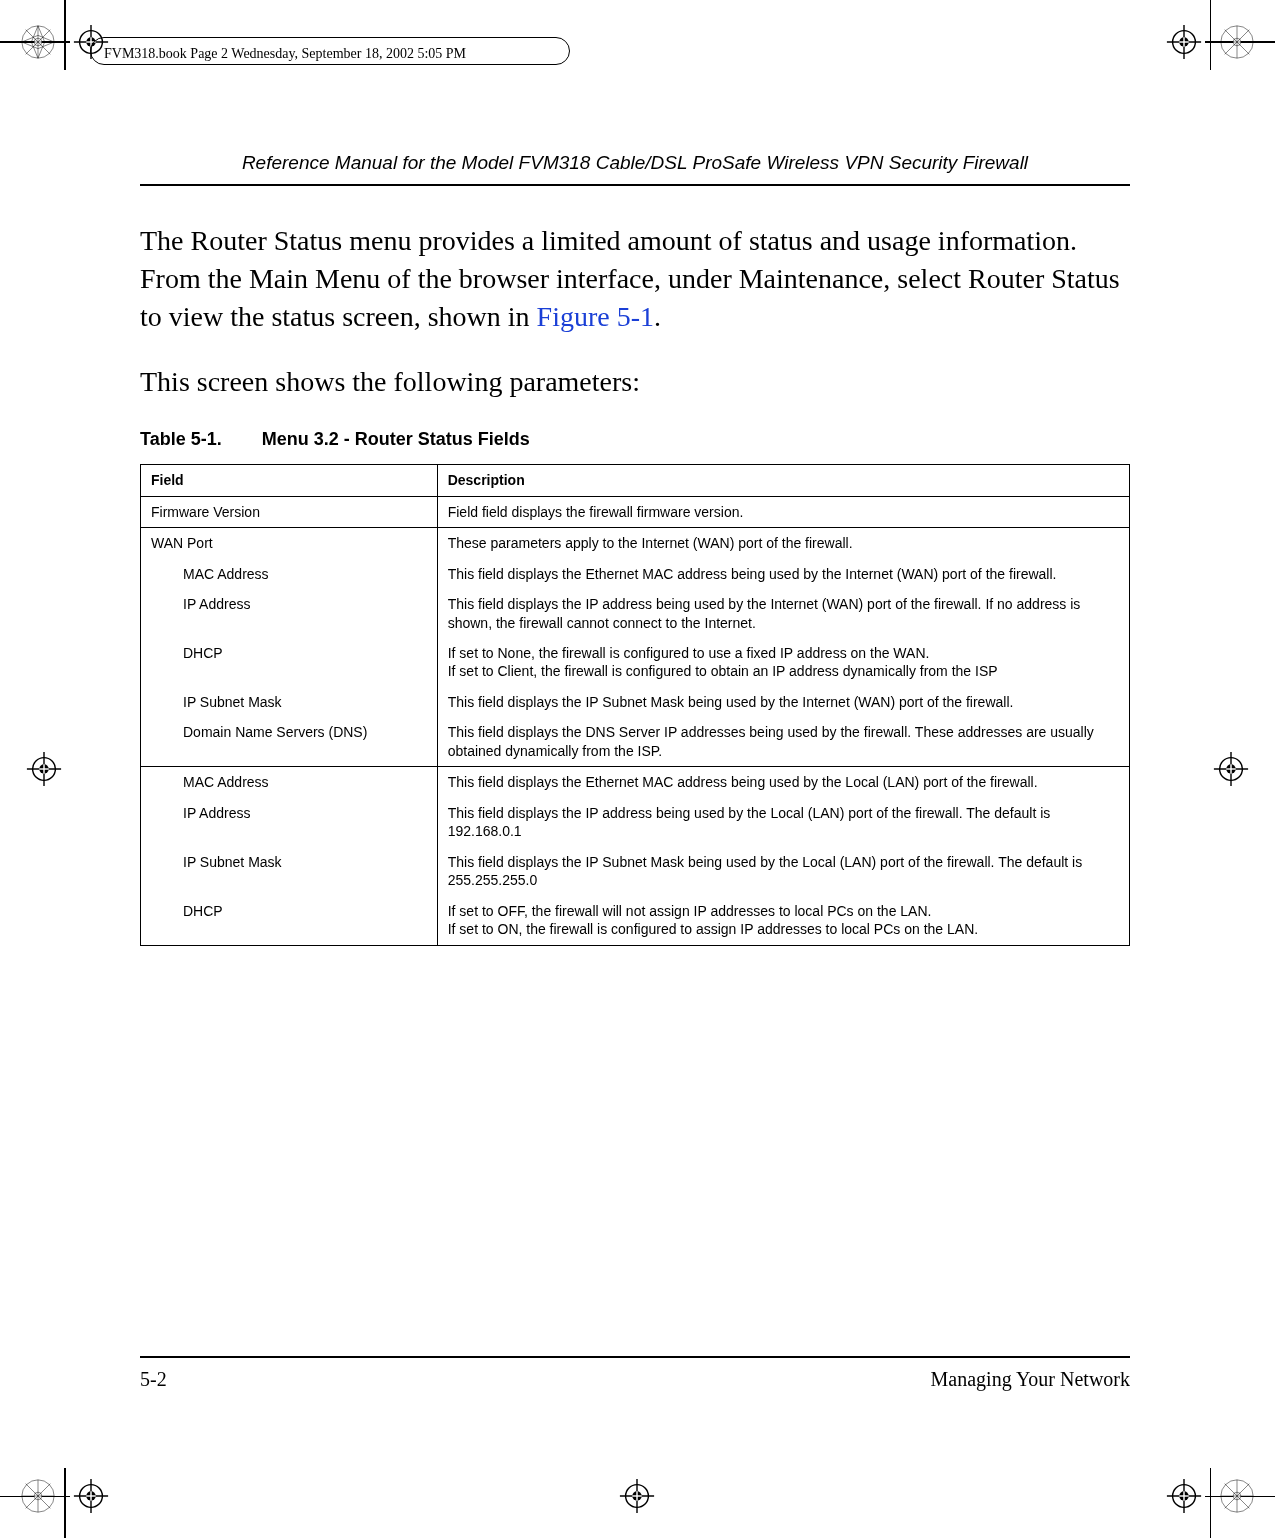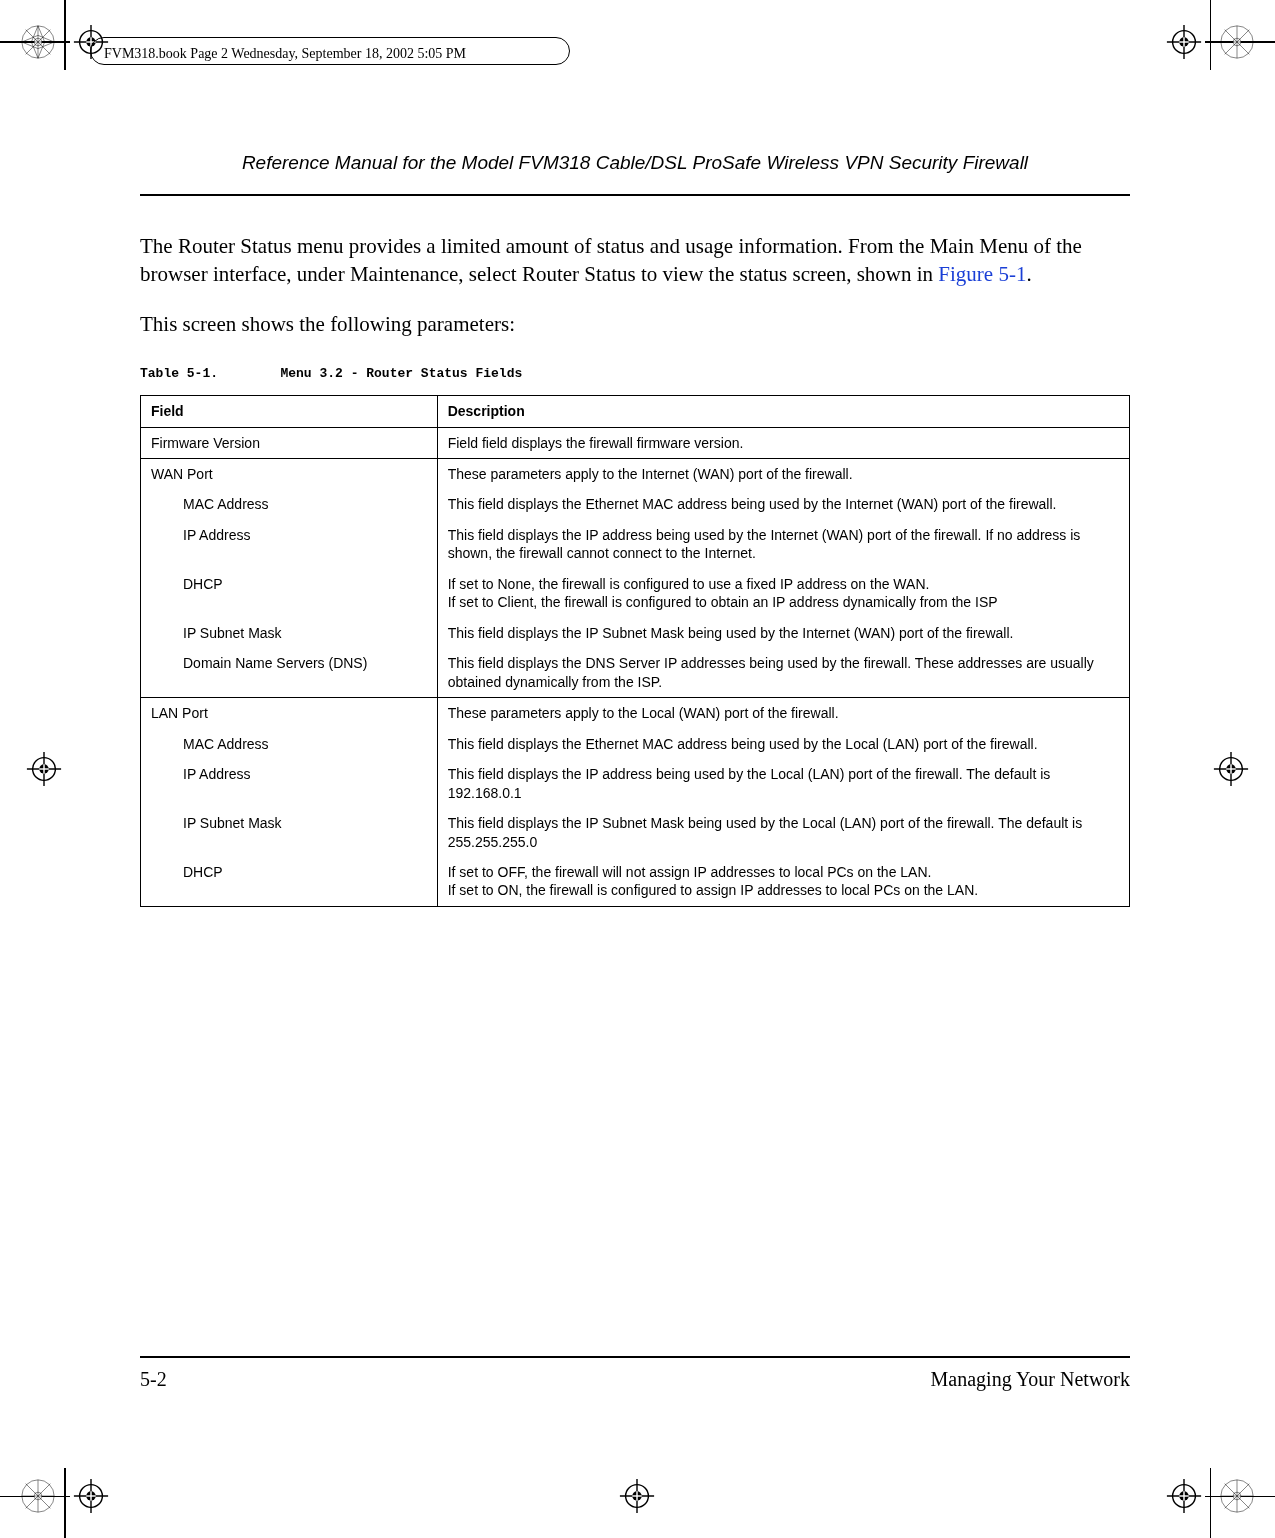--- a/index.html
+++ b/index.html
@@ -37,34 +37,34 @@
     position: absolute;
     left: 140px;
     top: 152px;
     width: 990px;
   }
   .running-head {
     font-style: italic;
     font-family: Arial, Helvetica, sans-serif;
     font-size: 19px;
     text-align: center;
-    padding-bottom: 20px;
+    padding-bottom: 10px;
     border-bottom: 2px solid #000;
     margin-bottom: 36px;
   }
   .para {
-    font-size: 21px;
+    font-size: 28px;
     line-height: 1.35;
     margin-bottom: 18px;
   }
   .figref { color: #1a3fd6; }
   .table-caption {
-    font-family: Liberation Mono, monospace;
+    font-family: Liberation Sans, sans-serif;
     font-weight: bold;
-    font-size: 13px;
+    font-size: 18px;
     margin-top: 28px;
     margin-bottom: 14px;
   }
   .tbl {
     border-collapse: collapse;
     width: 100%;
     font-family: Arial, Helvetica, sans-serif;
     font-size: 14px;
     line-height: 1.32;
   }
@@ -303,24 +303,20 @@
             <span class="sub1">IP Subnet Mask</span>
           </td>
           <td>This field displays the IP Subnet Mask being used by the Internet (WAN) port of the firewall.</td>
         </tr>
         <tr class="group group-last">
           <td>
             <span class="sub1">Domain Name Servers (DNS)</span>
           </td>
           <td>This field displays the DNS Server IP addresses being used by the firewall. These addresses are usually obtained dynamically from the ISP.</td>
         </tr>
-        <tr class="group group-first">
-          <td>LAN Port</td>
-          <td>These parameters apply to the Local (WAN) port of the firewall.</td>
-        </tr>
         <tr class="group">
           <td>
             <span class="sub1">MAC Address</span>
           </td>
           <td>This field displays the Ethernet MAC address being used by the Local (LAN) port of the firewall.</td>
         </tr>
         <tr class="group">
           <td>
             <span class="sub1">IP Address</span>
           </td>

